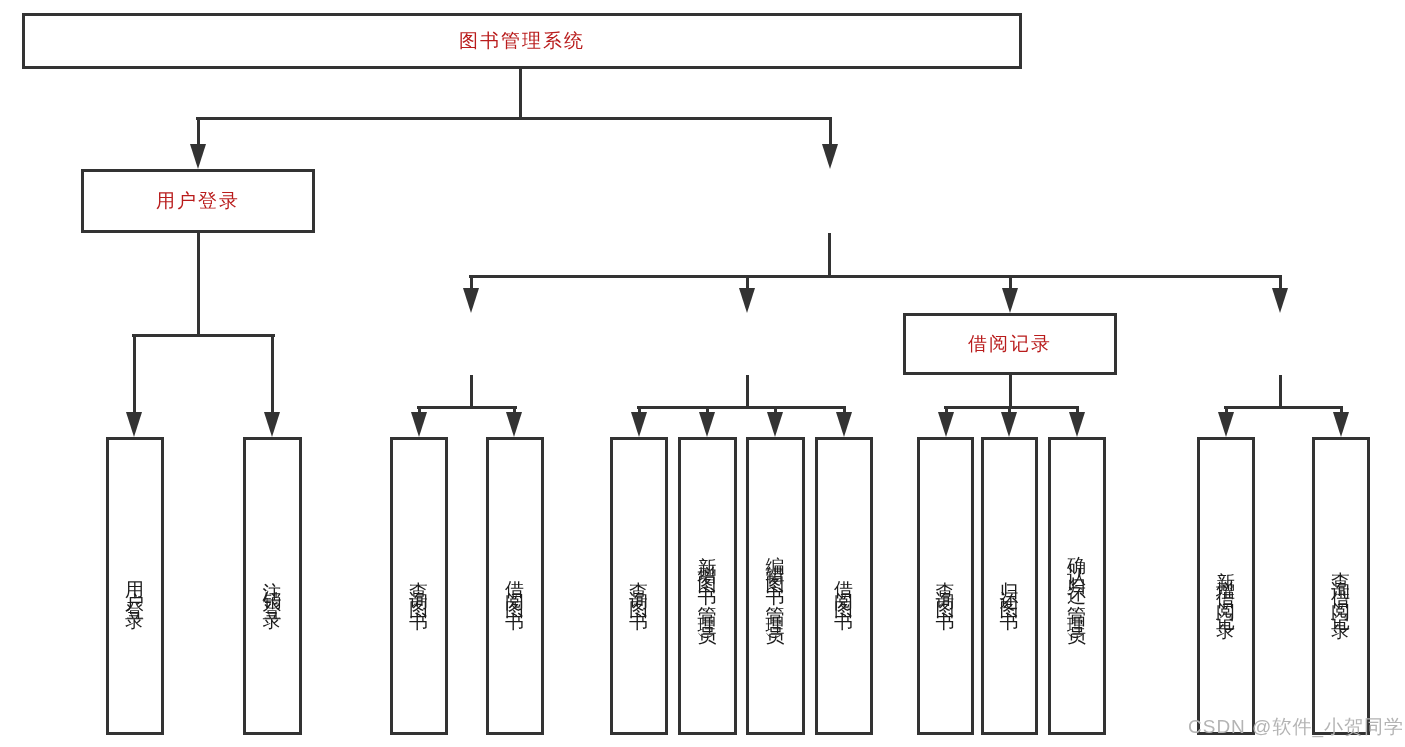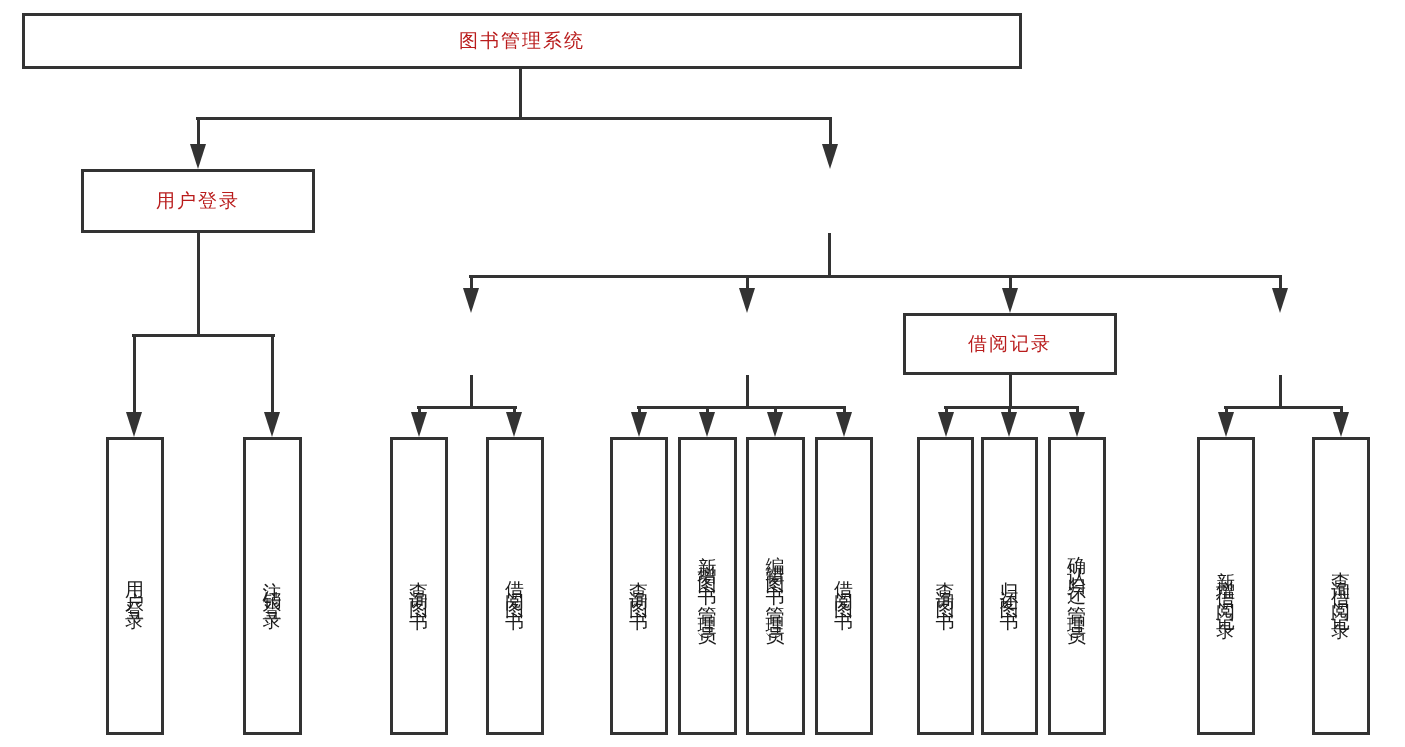--- a/index.html
+++ b/index.html
@@ -147,14 +147,15 @@
     <span class="vtext">确认归还（管理员）</span>
   </div>
 
   <div class="vbox" style="left:1197px;width:58px">
     <span class="vtext">新增借阅记录</span>
   </div>
   <div class="vbox" style="left:1312px;width:58px">
     <span class="vtext">查询借阅记录</span>
   </div>
 
+  <div class="watermark">CSDN @软件_小贺同学</div>
 
 </div>
 
 </body></html>

